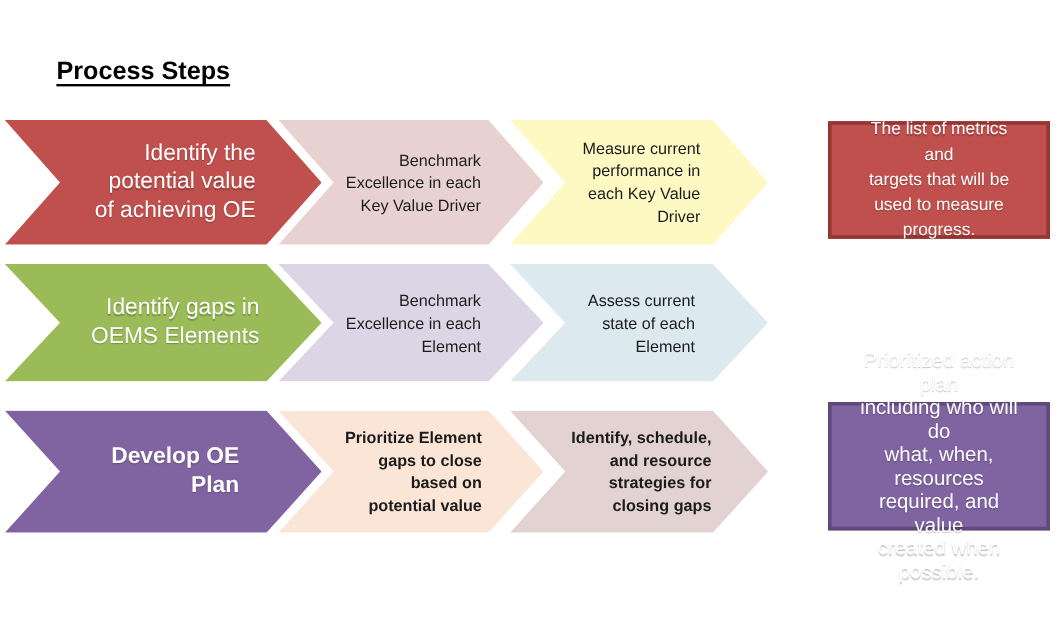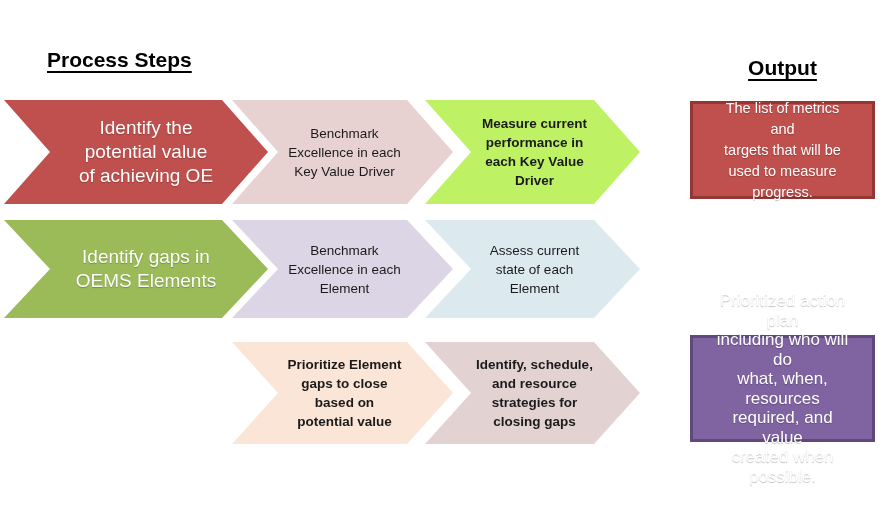--- a/index.html
+++ b/index.html
@@ -22,21 +22,21 @@
     white-space:nowrap;
   }
   #title-process{left:47px;top:36px;}
   #title-output{left:690px;top:44px;width:185px;text-align:center;}
 
   .chevron{
     position:absolute;
     display:flex;
     align-items:center;
     justify-content:center;
-    text-align:center;
+    text-align:right;
     box-sizing:border-box;
     clip-path: polygon(0 0, calc(100% - 46px) 0, 100% 50%, calc(100% - 46px) 100%, 0 100%, 46px 50%);
   }
   .main-chevron{
     color:#fff;
     font-size:19px;
     line-height:24px;
     padding:0 26px 0 46px;
     text-shadow:0 1px 1px rgba(0,0,0,0.25);
   }
@@ -72,46 +72,47 @@
   #outbox-3{top:323px;height:107px;font-size:17px;line-height:19.5px;}
 
   .pre{white-space:pre-line;}
 </style>
 </head>
 <body>
 
 <div id="canvas">
 
   <div id="title-process" class="title">Process Steps</div>
-  <div id="title-output" class="title">Output</div>
 
   <div class="chevron main-chevron r1 c1 pre" style="background-color: rgb(192, 80, 77);">Identify the
 potential value
 of achieving OE</div>
   <div class="chevron step-chevron r1 c2 pre" style="background-color: rgb(232, 210, 209);">Benchmark
 Excellence in each
 Key Value Driver</div>
-  <div class="chevron step-chevron r1 c3 pre" style="background-color: #bef264; font-weight: bold;">Measure current
+  <div class="chevron step-chevron r1 c3 pre" style="background-color: #fef9c3;">Measure current
 performance in
 each Key Value
 Driver</div>
   <div id="outbox-1" class="output-box pre" style="background-color: rgb(192, 80, 77); border-color: rgb(148, 54, 52);">The list of metrics and
 targets that will be
 used to measure
 progress.</div>
 
   <div class="chevron main-chevron r2 c1 pre" style="background-color: rgb(155, 187, 89);">Identify gaps in
 OEMS Elements</div>
   <div class="chevron step-chevron r2 c2 pre" style="background-color: rgb(220, 213, 229);">Benchmark
 Excellence in each
 Element</div>
   <div class="chevron step-chevron r2 c3 pre" style="background-color: rgb(220, 234, 240);">Assess current
 state of each
 Element</div>
 
+  <div class="chevron main-chevron r3 c1 pre" style="background-color: rgb(128, 100, 162);">Develop OE
+Plan</div>
   <div class="chevron step-chevron r3 c2 pre" style="background-color: rgb(251, 229, 214);">Prioritize Element
 gaps to close
 based on
 potential value</div>
   <div class="chevron step-chevron r3 c3 pre" style="background-color: rgb(227, 210, 210);">Identify, schedule,
 and resource
 strategies for
 closing gaps</div>
   <div id="outbox-3" class="output-box pre" style="background-color: rgb(128, 100, 162); border-color: rgb(95, 73, 122);">Prioritized action plan
 including who will do

